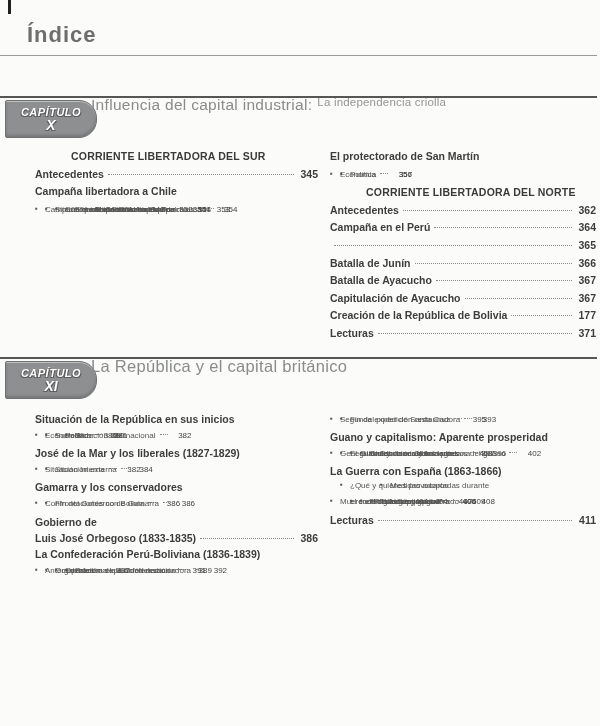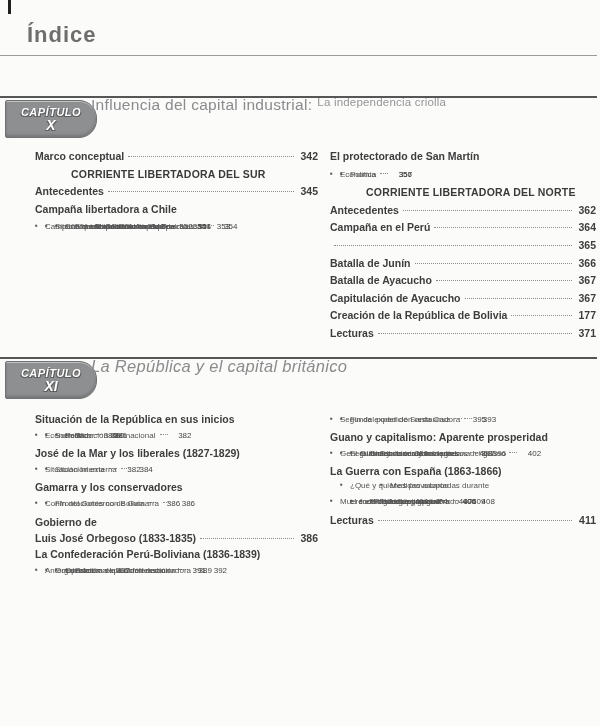--- a/index.html
+++ b/index.html
@@ -72,27 +72,21 @@
   <div class="badge">
     <span class="b1">CAPÍTULO</span>
     <span class="b2">X</span>
   </div>
   <div class="chap-title">
     <span class="main">Influencia del capital industrial:</span>
     <span class="sub">La independencia criolla</span>
   </div>
 </div>
 
-<div class="col colX" style="left:35px;top:148px;width:283px;"><div class="entry bold">
-      <div class="line">
-        <span class="lbl">Marco conceptual</span>
-        <span class="leader"></span>
-        <span class="pagenum">342</span>
-      </div>
-    </div><div class="entry caps">
+<div class="col colX" style="left:35px;top:148px;width:283px;"><div class="entry caps">
       <div class="line">
         <span class="lbl">CORRIENTE LIBERTADORA DEL SUR</span>
       </div>
     </div><div class="entry bold">
       <div class="line">
         <span class="lbl">Antecedentes</span>
         <span class="leader"></span>
         <span class="pagenum">345</span>
       </div>
     </div><div class="entry bold">
@@ -202,21 +196,21 @@
       </div>
     </div></div>
 
 <div class="chapter-head" style="top:357px;">
   <div class="topline"></div>
   <div class="badge">
     <span class="b1">CAPÍTULO</span>
     <span class="b2">XI</span>
   </div>
   <div class="chap-title">
-    <span class="main" style="font-size:16.5px;font-style:italic;">La República y el capital británico</span>
+    <span class="main" style="font-size:16.5px;">La República y el capital británico</span>
     <span class="sub"></span>
   </div>
 </div>
 
 <div class="col colXI" style="left:35px;top:411px;width:283px;"><div class="entry bold">
       <div class="line">
         <span class="lbl">Situación de la República en sus inicios</span>
       </div>
     </div><div class="entry bullet"><div class="line">
         <span class="bullet">▪</span>

